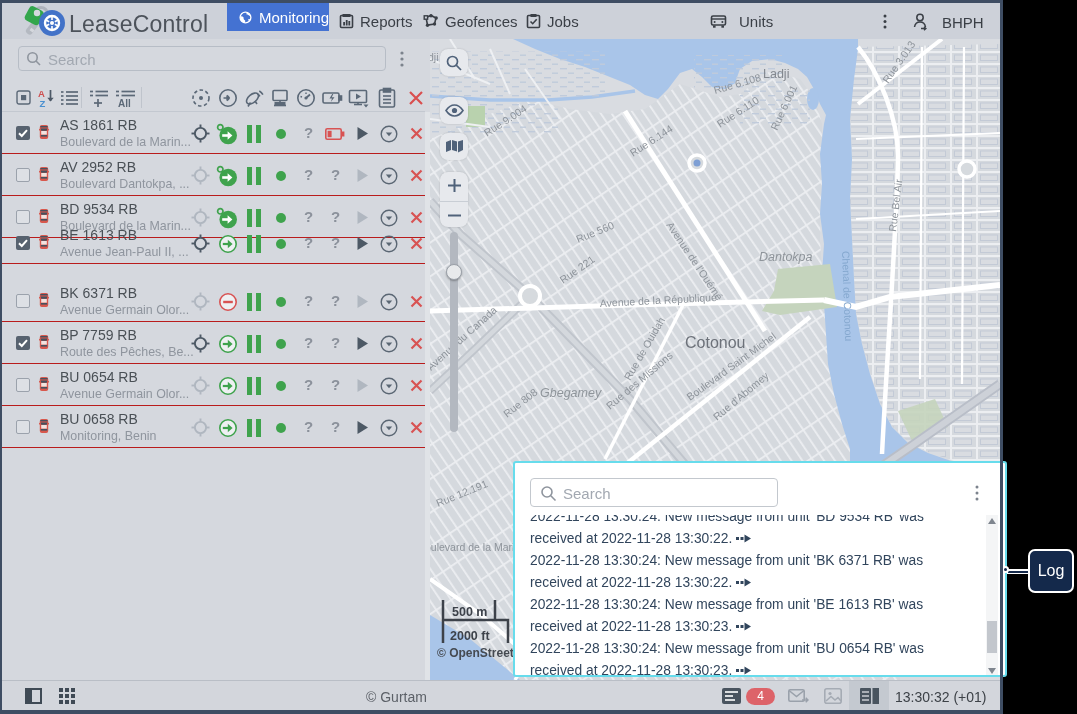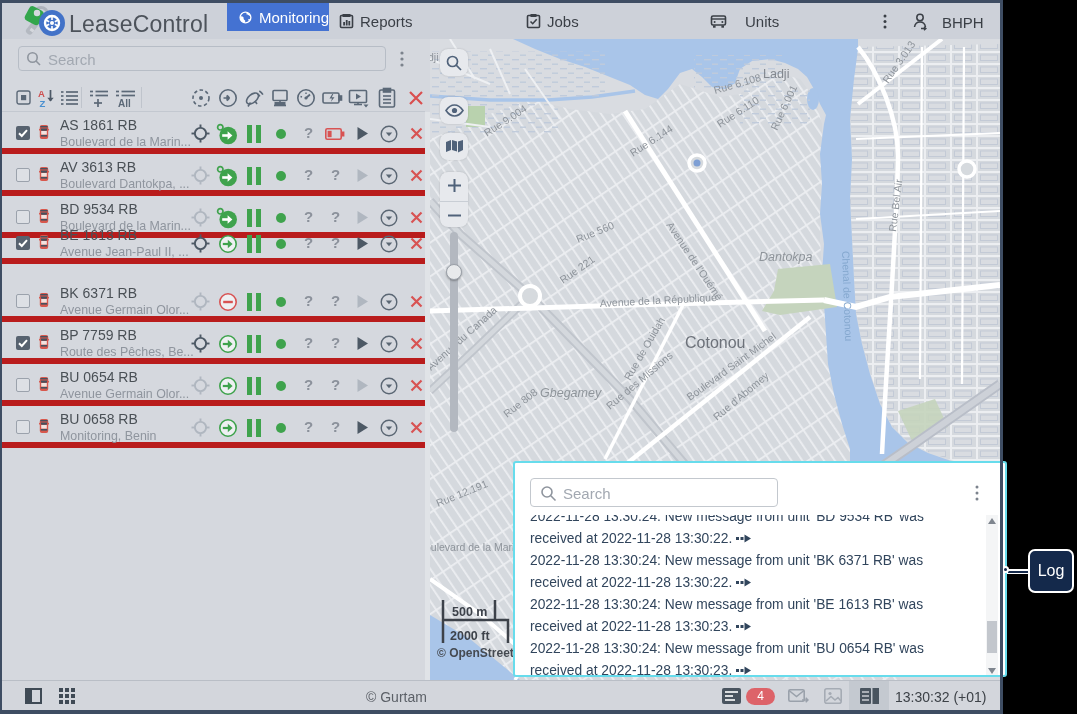--- a/index.html
+++ b/index.html
@@ -1,19 +1,19 @@
 <!DOCTYPE html>
 <html><head><meta charset="utf-8"><style>
 *{margin:0;padding:0;box-sizing:border-box}
 html,body{width:1077px;height:714px;background:#000;overflow:hidden}
 body{font-family:"Liberation Sans",sans-serif;position:relative}
 .a{position:absolute}
 .nav{left:2px;top:3px;width:998px;height:36px;background:#cdd1d9}
 .tab{height:36px;display:flex;align-items:center;font-size:15px;color:#3a3f46}
-.row{position:absolute;left:0;width:423px;height:42px;border-bottom:6px solid #b91c1c}
+.row{position:absolute;left:0;width:423px;height:42px;border-bottom:1px solid #b91c1c}
 .uname{position:absolute;left:58px;top:5px;font-size:14px;color:#4a5056}
 .uaddr{position:absolute;left:58px;top:23px;font-size:12.4px;color:#8f959e}
 .q{position:absolute;font-size:15px;color:#8b919b;font-weight:bold}
 .logline{font-size:13.8px;line-height:22px;color:#31455c}
 </style></head><body>
 
 <div class="a" style="left:0;top:0;width:1003px;height:714px;background:#3e4d63;border-radius:3px"></div>
 <div class="a" style="left:2px;top:3px;width:998px;height:707px;background:#d5d8de"></div>
 <div class="a nav">
 <svg class="a" style="left:18px;top:2px" width="58" height="34" viewBox="0 0 58 34">
@@ -46,38 +46,49 @@
 <div class="a tab" style="left:337px;top:0">
       <svg width="15" height="16" viewBox="0 0 15 16">
         <rect x="1.5" y="2.5" width="12" height="12" rx="1" fill="none" stroke="#3a3f46" stroke-width="1.6"></rect>
         <rect x="3.5" y="1" width="8" height="3" fill="#3a3f46"></rect>
         <rect x="4.2" y="9" width="1.8" height="3.5" fill="#3a3f46"></rect>
         <rect x="6.8" y="7" width="1.8" height="5.5" fill="#3a3f46"></rect>
         <rect x="9.4" y="8" width="1.8" height="4.5" fill="#3a3f46"></rect>
       </svg>
       <span style="margin-left:6px">Reports</span>
     </div>
+<div class="a tab" style="left:420px;top:0">
+      <svg width="17" height="16" viewBox="0 0 17 16">
+        <path d="M4 4.5 L9 2.5 L14 5 L12.5 11 L5.5 12 Z" fill="none" stroke="#3a3f46" stroke-width="1.6"></path>
+        <rect x="2.2" y="2.8" width="3.4" height="3.4" fill="#cdd1d9" stroke="#3a3f46" stroke-width="1.4"></rect>
+        <circle cx="9" cy="2.8" r="1.7" fill="#3a3f46"></circle>
+        <circle cx="14.2" cy="5" r="1.7" fill="#3a3f46"></circle>
+        <circle cx="12.5" cy="11" r="1.7" fill="#3a3f46"></circle>
+        <circle cx="5.5" cy="12.2" r="1.7" fill="#3a3f46"></circle>
+      </svg>
+      <span style="margin-left:6px">Geofences</span>
+    </div>
 <div class="a tab" style="left:524px;top:0">
       <svg width="15" height="16" viewBox="0 0 15 16">
         <rect x="1.5" y="2.5" width="12" height="12" rx="1" fill="none" stroke="#3a3f46" stroke-width="1.6"></rect>
         <rect x="4.5" y="1" width="6" height="3" fill="#3a3f46"></rect>
         <path d="M4.5 8.5l2.2 2.2 4-4.5" fill="none" stroke="#3a3f46" stroke-width="1.6"></path>
       </svg>
       <span style="margin-left:6px">Jobs</span>
     </div>
 <div class="a tab" style="left:708px;top:0">
       <svg width="17" height="15" viewBox="0 0 17 15">
         <rect x="1.5" y="2" width="14" height="9" rx="1.5" fill="none" stroke="#3a3f46" stroke-width="1.6"></rect>
         <line x1="1.5" y1="5" x2="15.5" y2="5" stroke="#3a3f46" stroke-width="1.4"></line>
         <rect x="3" y="11.5" width="2.6" height="2.2" fill="#3a3f46"></rect>
         <rect x="11.4" y="11.5" width="2.6" height="2.2" fill="#3a3f46"></rect>
         <circle cx="4.6" cy="8" r="1" fill="#3a3f46"></circle>
         <circle cx="12.4" cy="8" r="1" fill="#3a3f46"></circle>
       </svg>
-      <span style="margin-left:18px">Units</span>
+      <span style="margin-left:12px">Units</span>
     </div>
 <svg class="a" style="left:878px;top:11px" width="10" height="15" viewBox="0 0 10 15">
       <circle cx="5" cy="2" r="1.5" fill="#3a3f46"></circle>
       <circle cx="5" cy="7.5" r="1.5" fill="#3a3f46"></circle>
       <circle cx="5" cy="13" r="1.5" fill="#3a3f46"></circle>
     </svg>
 <svg class="a" style="left:909px;top:9px" width="19" height="19" viewBox="0 0 19 19">
       <circle cx="9" cy="5.5" r="3.2" fill="none" stroke="#3a3f46" stroke-width="1.5"></circle>
       <path d="M3.5 15c.5-3.4 2.6-5 5.5-5s5 1.6 5.5 5" fill="none" stroke="#3a3f46" stroke-width="1.5"></path>
       <path d="M10 16.5h5m-2-1.8 2 1.8-2 1.8" fill="none" stroke="#3a3f46" stroke-width="1.3"></path>
@@ -255,21 +266,21 @@
 <div class="a" style="left:14px;top:14px;width:14px;height:14px;background:#dde0e5;border:1px solid #9ba2ac;border-radius:2px"></div>
 <svg class="a" style="left:37px;top:12px" width="10" height="16" viewBox="0 0 10 16">
 <rect x="0.8" y="1" width="8.4" height="14" rx="2" fill="#d8584d"></rect>
 <rect x="1.4" y="2" width="7.2" height="1.4" fill="#45525f"></rect>
 <path d="M1.6 4.4 h6.8 l-0.7 2.3 h-5.4 Z" fill="#45525f"></path>
 <rect x="2.2" y="7" width="5.6" height="3.6" fill="#f1e4e0"></rect>
 <rect x="1.8" y="11" width="6.4" height="1.6" fill="#45525f"></rect>
 <rect x="0" y="4.8" width="1.2" height="1.8" rx="0.5" fill="#d8584d"></rect>
 <rect x="8.8" y="4.8" width="1.2" height="1.8" rx="0.5" fill="#d8584d"></rect>
       </svg>
-<div class="uname">AV 3613 RB</div>
+<div class="uname">AV 2952 RB</div>
       <div class="uaddr">Boulevard Dantokpa, ...</div>
 <svg class="a" style="left:189px;top:12px" width="19" height="19" viewBox="0 0 19 19">
         <circle cx="9.5" cy="9.5" r="5.6" fill="none" stroke="#b0b7c0" stroke-width="1.9"></circle>
         <g stroke="#b0b7c0" stroke-width="1.9">
           <line x1="9.5" y1="0.5" x2="9.5" y2="4"></line>
           <line x1="9.5" y1="15" x2="9.5" y2="18.5"></line>
           <line x1="0.5" y1="9.5" x2="4" y2="9.5"></line>
           <line x1="15" y1="9.5" x2="18.5" y2="9.5"></line>
         </g>
       </svg>

